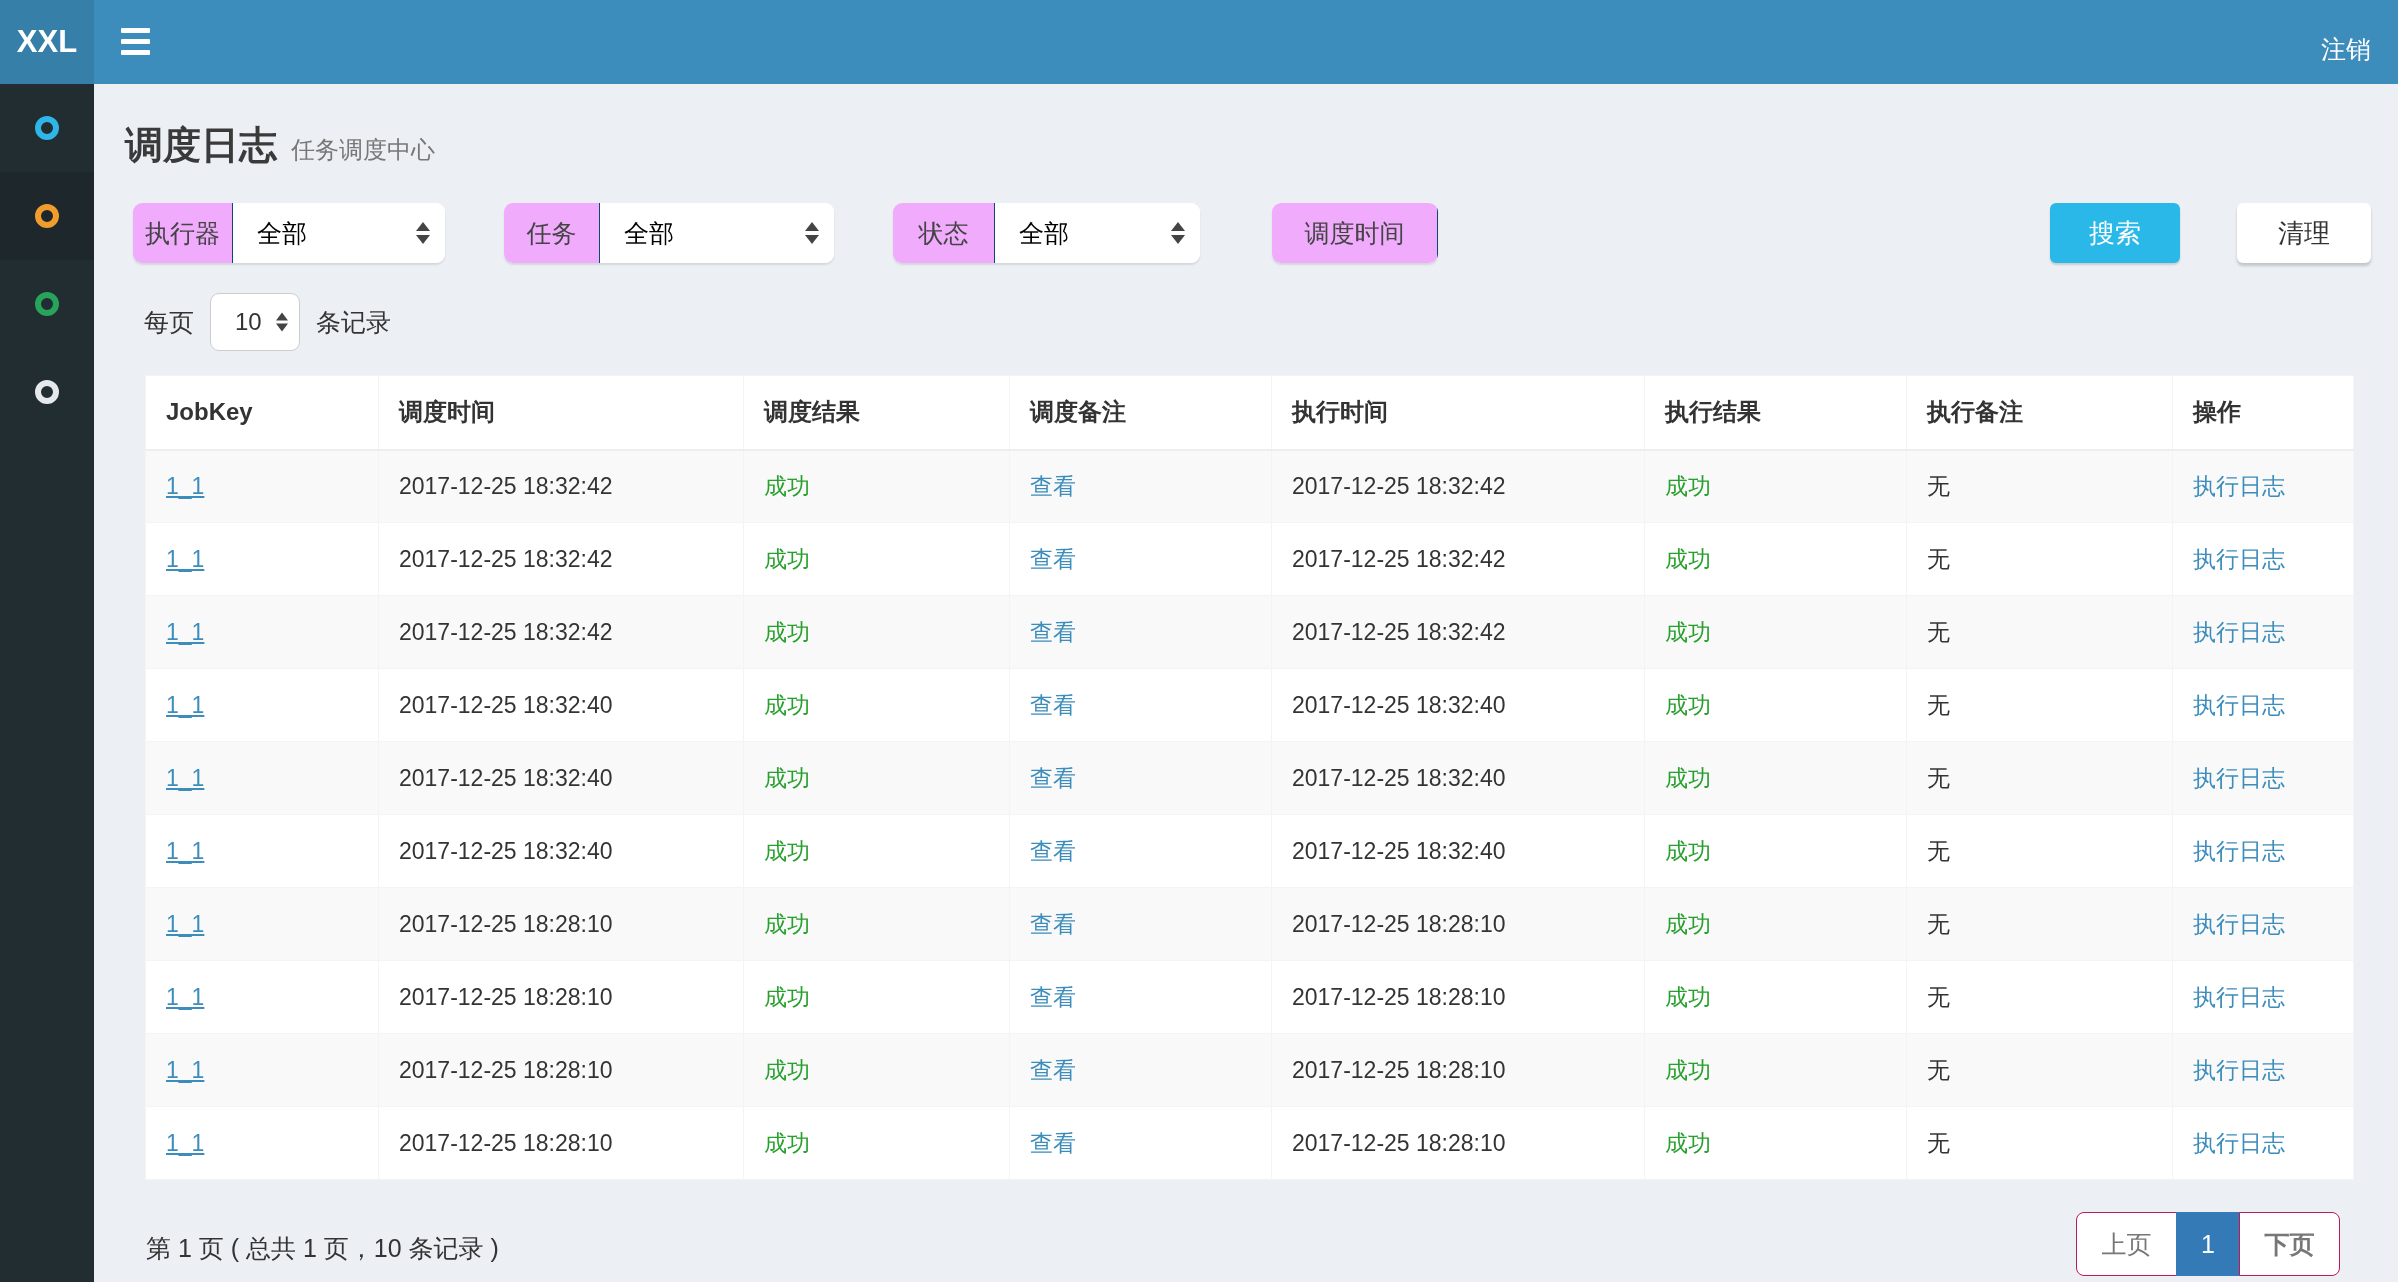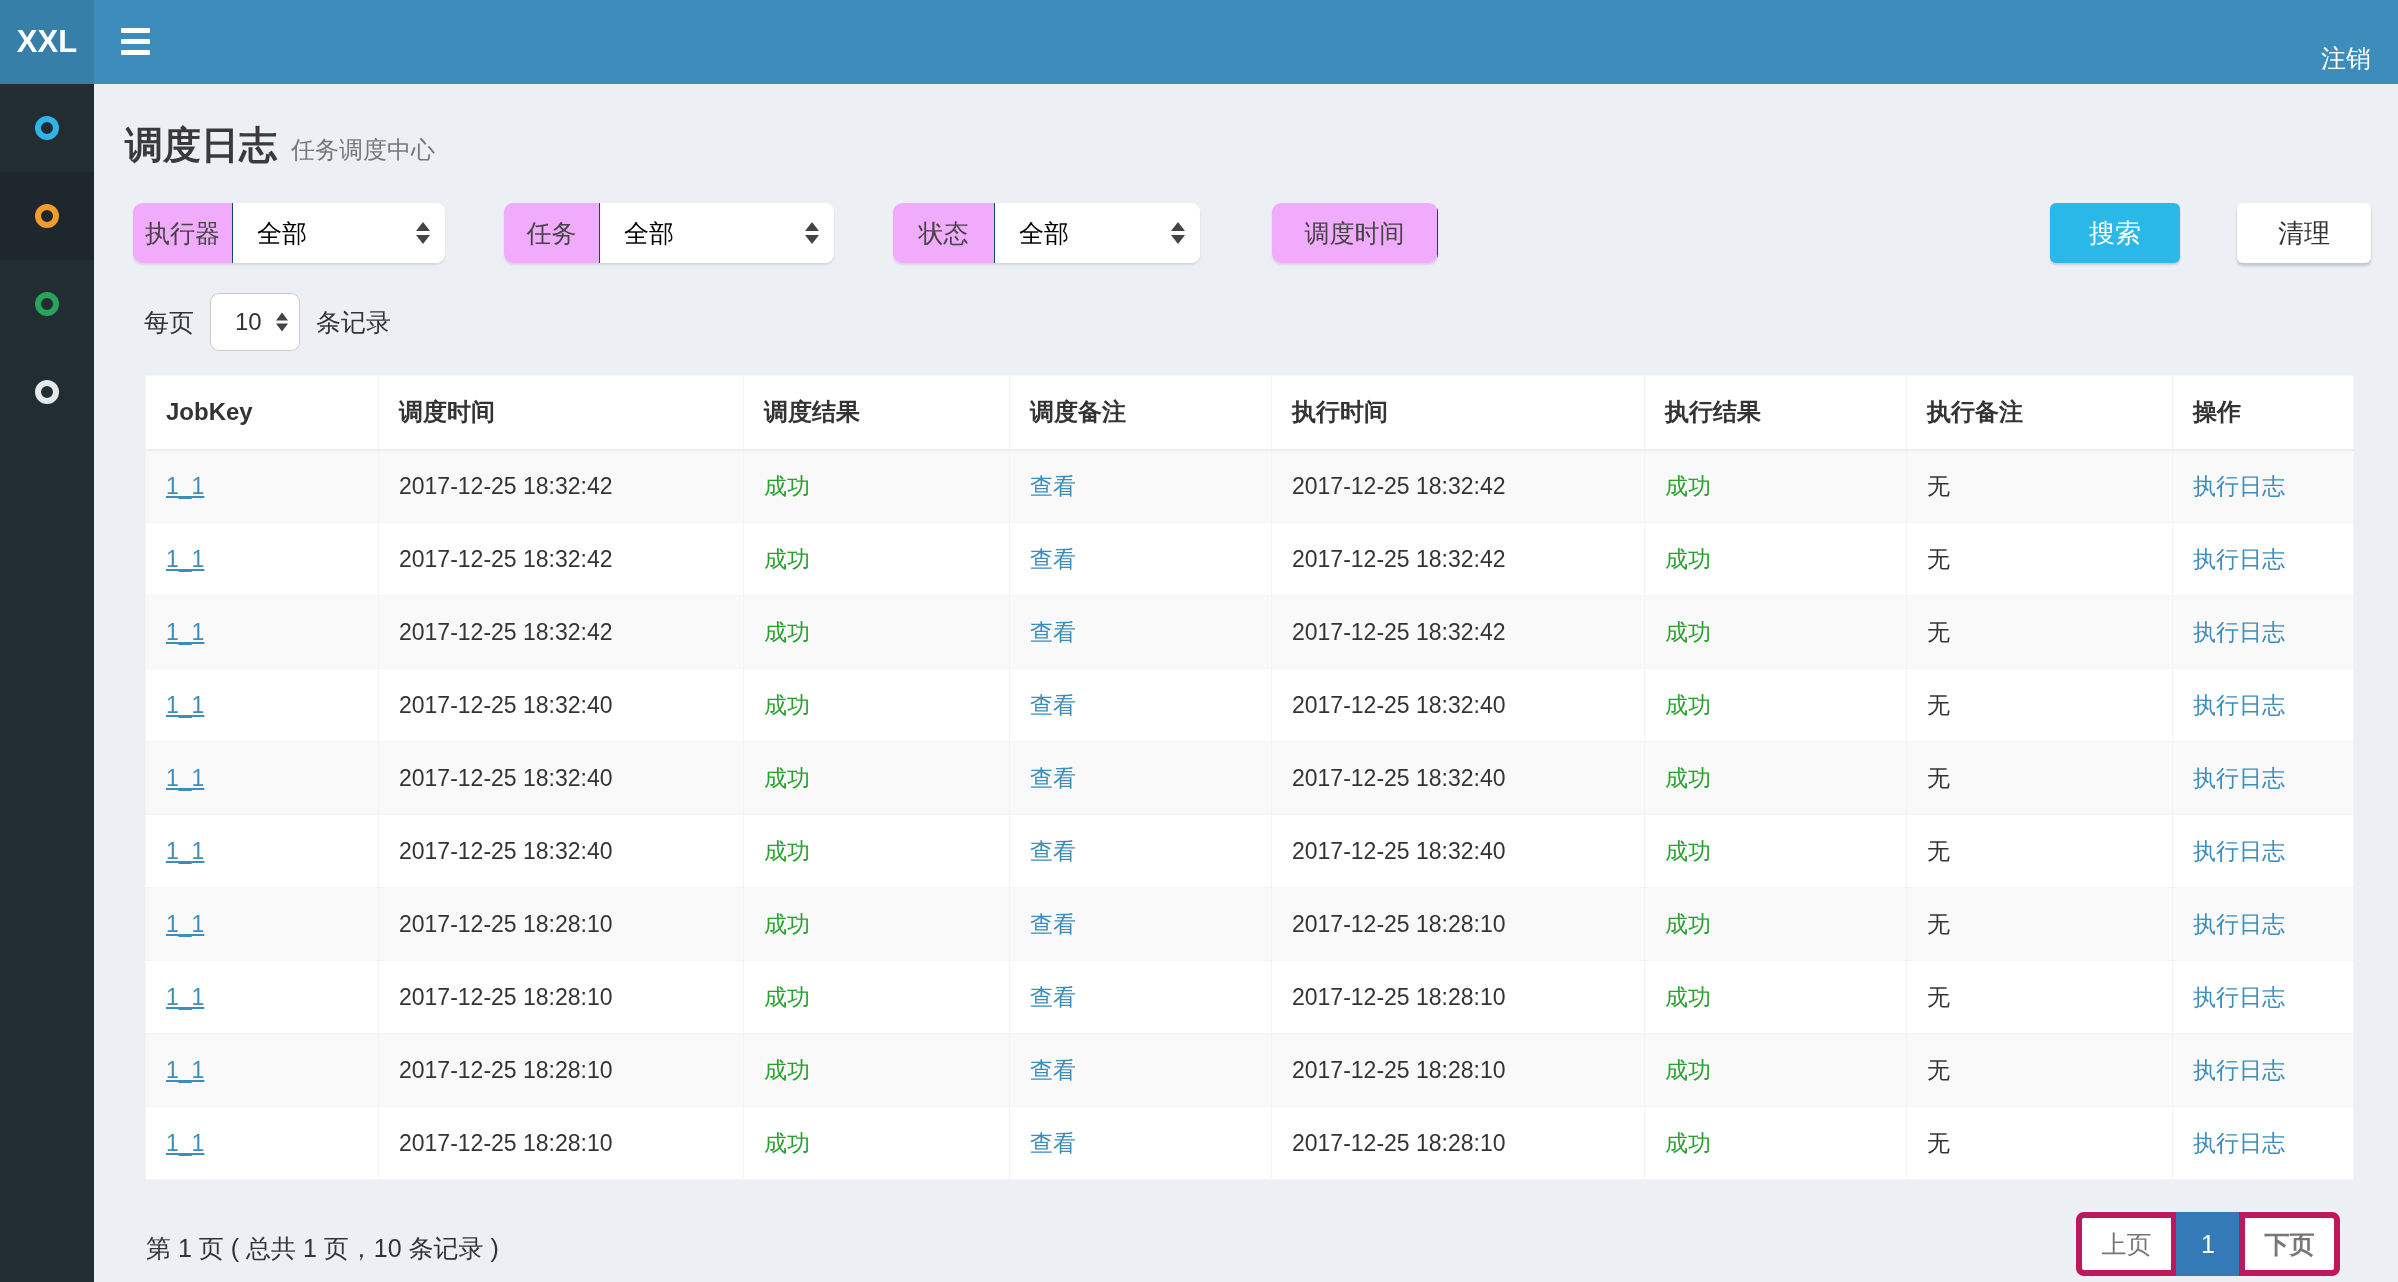--- a/index.html
+++ b/index.html
@@ -7,21 +7,21 @@
   body { font-family:"Liberation Sans","DejaVu Sans",sans-serif; background:#ecf0f5; }
   .page { position:relative; width:2398px; height:1282px; background:#ecf0f5; }
 
   
   .topbar { position:absolute; left:0; top:0; width:2398px; height:84px; display:flex; }
   .logo { width:94px; height:84px; background:#367fa9; color:#fff; font-size:31px; font-weight:bold;
           display:flex; align-items:center; justify-content:center; }
   .navbar { flex:1; background:#3c8dbc; position:relative; }
   .hamburger { position:absolute; left:27px; top:28px; width:30px; cursor:pointer; }
   .hamburger .bar { display:block; width:29px; height:5px; background:#fff; border-radius:1px; margin-bottom:6px; }
-  .logout { position:absolute; right:27px; top:16px; height:84px; line-height:84px; color:#fff; font-size:25px; cursor:pointer; }
+  .logout { position:absolute; right:27px; top:7px; height:84px; line-height:84px; color:#fff; font-size:25px; cursor:pointer; }
 
   
   .sidebar { position:absolute; left:0; top:84px; width:94px; height:1198px; background:#222d32; }
   .side-item { height:88px; display:flex; align-items:center; justify-content:center; cursor:pointer; }
   .side-item.active { background:#1e282c; }
   .circle { width:24px; height:24px; border:6px solid #fff; border-radius:50%; }
 
   
   .page-header { position:absolute; left:125px; top:120px; white-space:nowrap; }
   .title { font-size:38px; font-weight:bold; color:#3a3a3a; }
@@ -65,21 +65,21 @@
   .logtable td { height:73px; font-size:23px; color:#333; padding-left:20px; border:1px solid #f4f4f4;
                  background:#fff; white-space:nowrap; }
   .logtable tr.striped td { background:#f9f9f9; }
   .lnk { color:#3c8dbc; cursor:pointer; }
   .jobkey { text-decoration:underline; }
   .ok { color:#28a02d; }
 
   
   .summary { position:absolute; left:146px; top:1232px; font-size:25px; color:#333; white-space:nowrap; }
   .pager { position:absolute; left:2076px; top:1212px; height:64px; display:flex; }
-  .pbtn { height:64px; border:6px solid #be185d; background:#fff; color:#777; font-size:25px;
+  .pbtn { height:64px; border:1px solid #be185d; background:#fff; color:#777; font-size:25px;
           display:flex; align-items:center; justify-content:center; margin-left:-1px; cursor:pointer; }
   .pbtn.prev { width:101px; border-radius:8px 0 0 8px; margin-left:0; }
   .pbtn.next { width:101px; border-radius:0 8px 8px 0;font-weight:bold; }
   .pbtn.current { width:64px; background:#337ab7; border-color:#337ab7; color:#fff; }
 </style>
 </head>
 <body>
 
 <div class="page">
 

